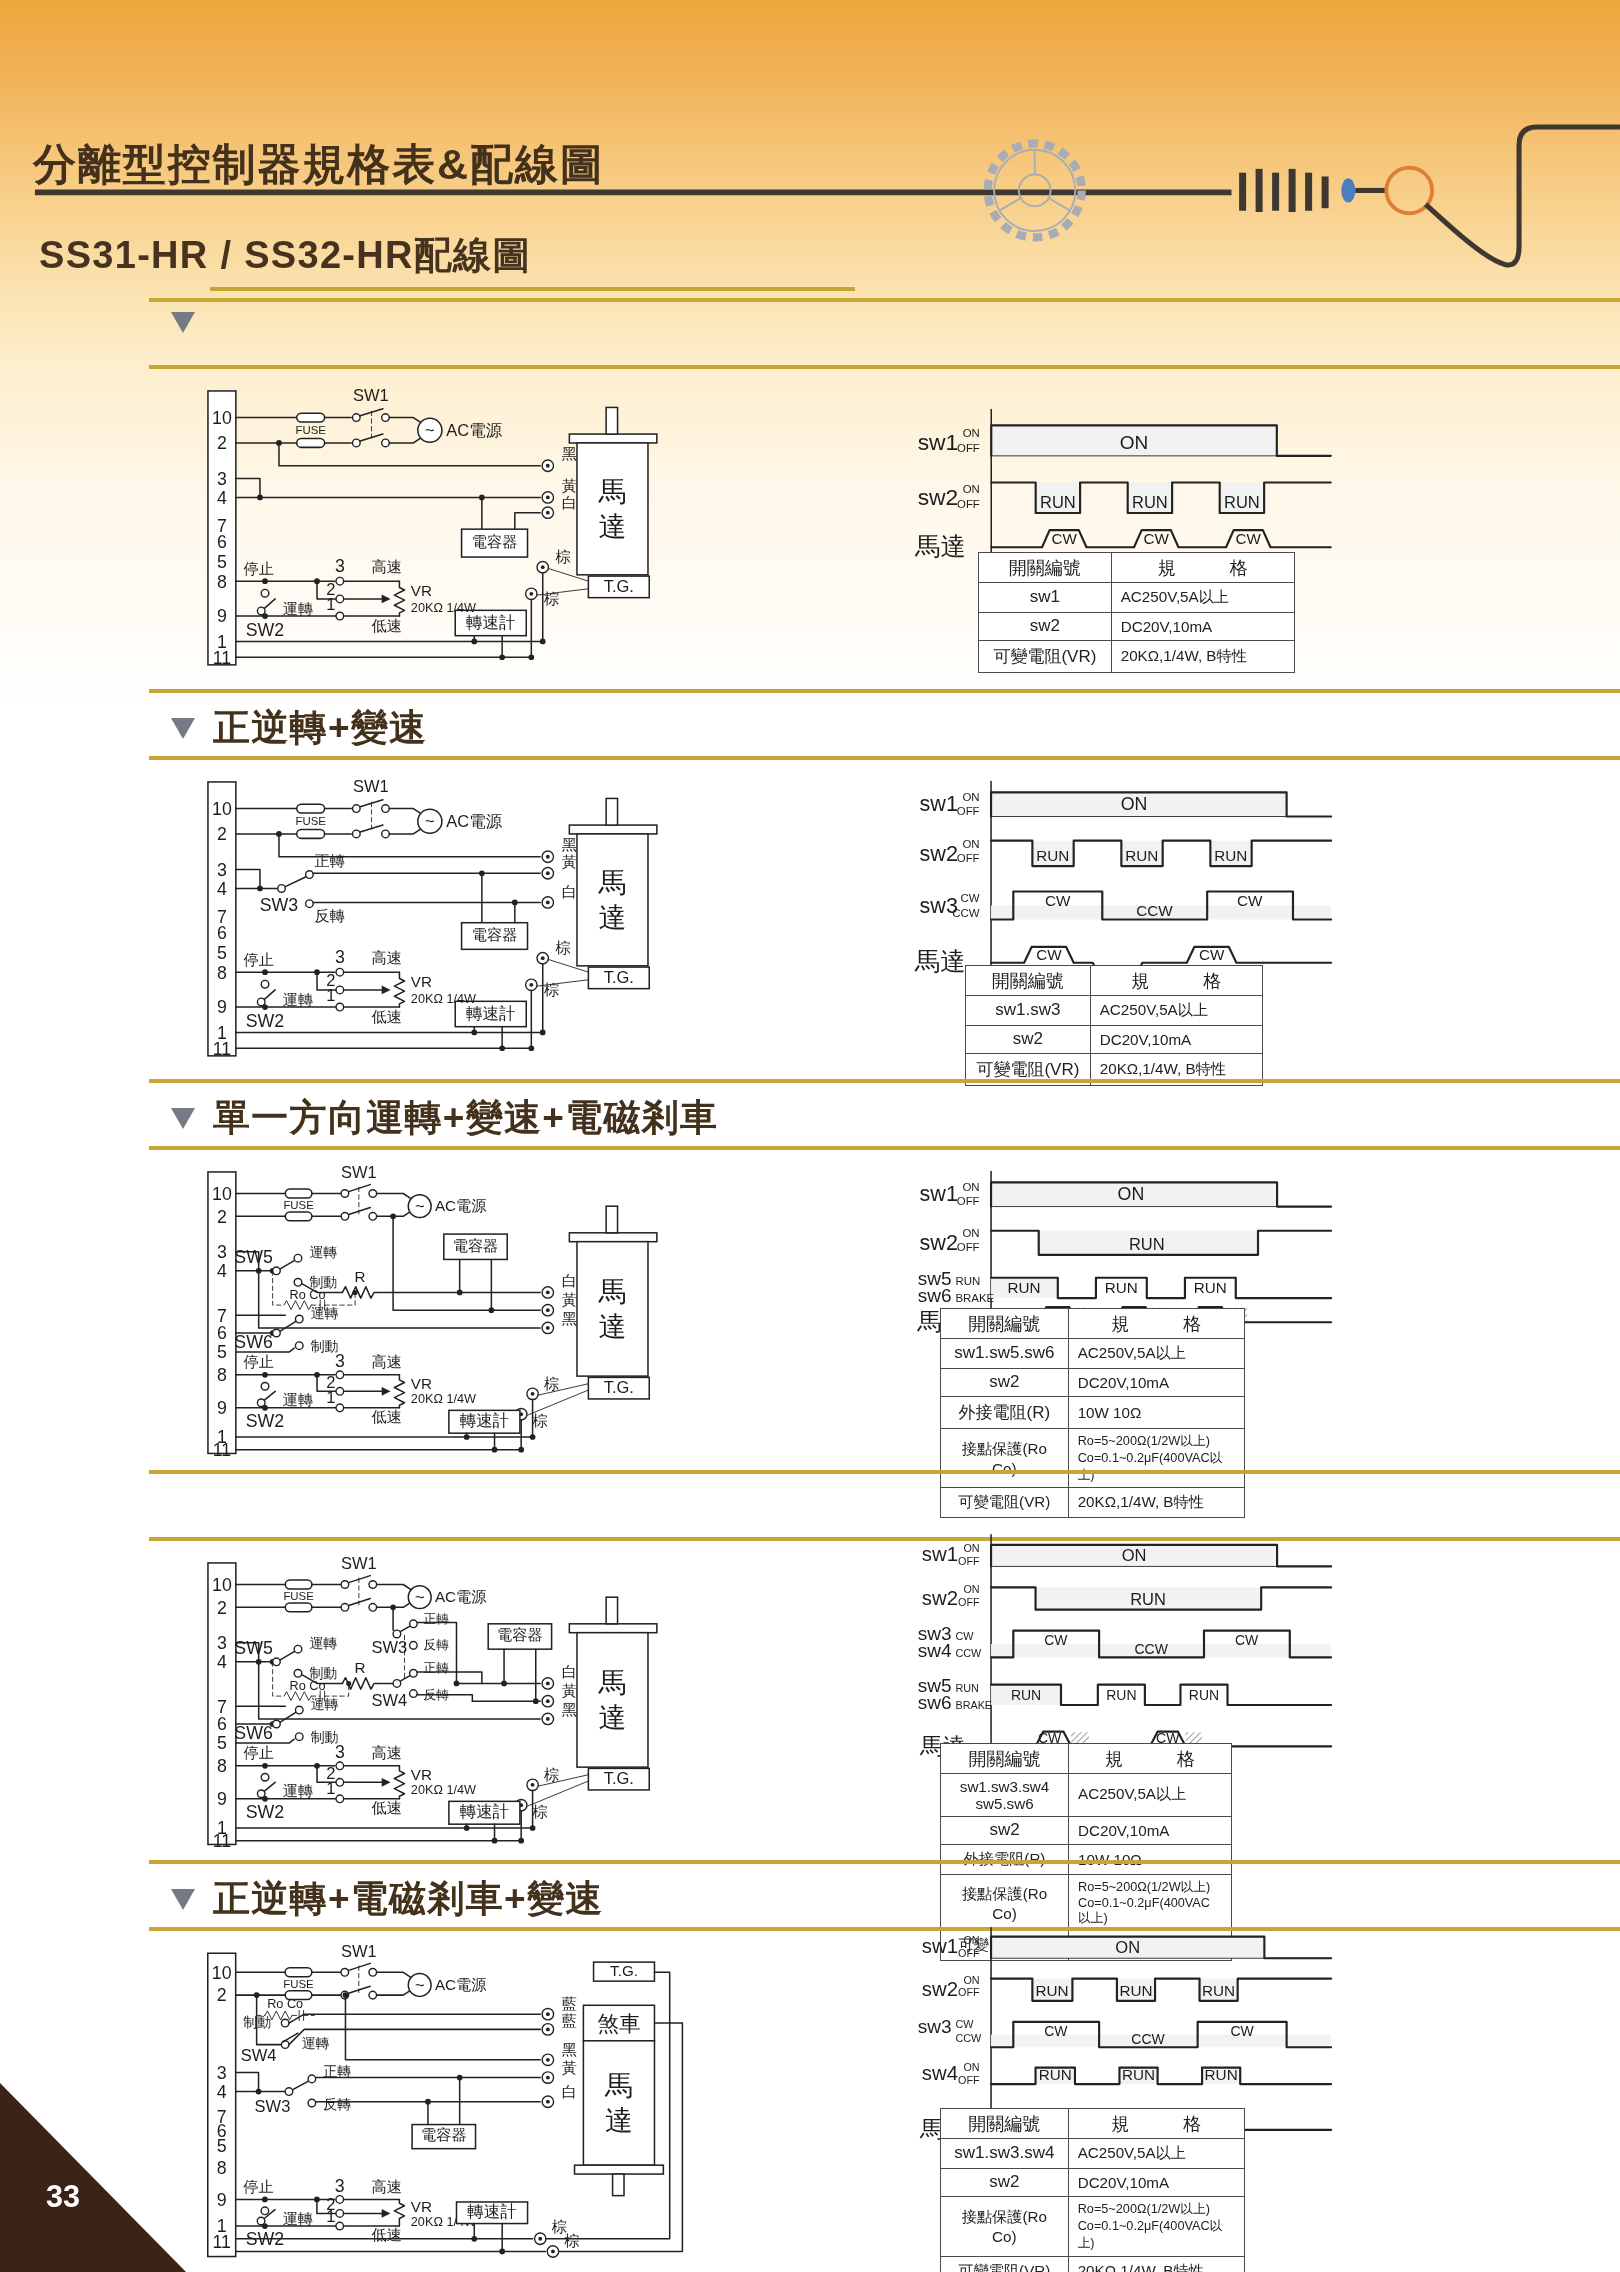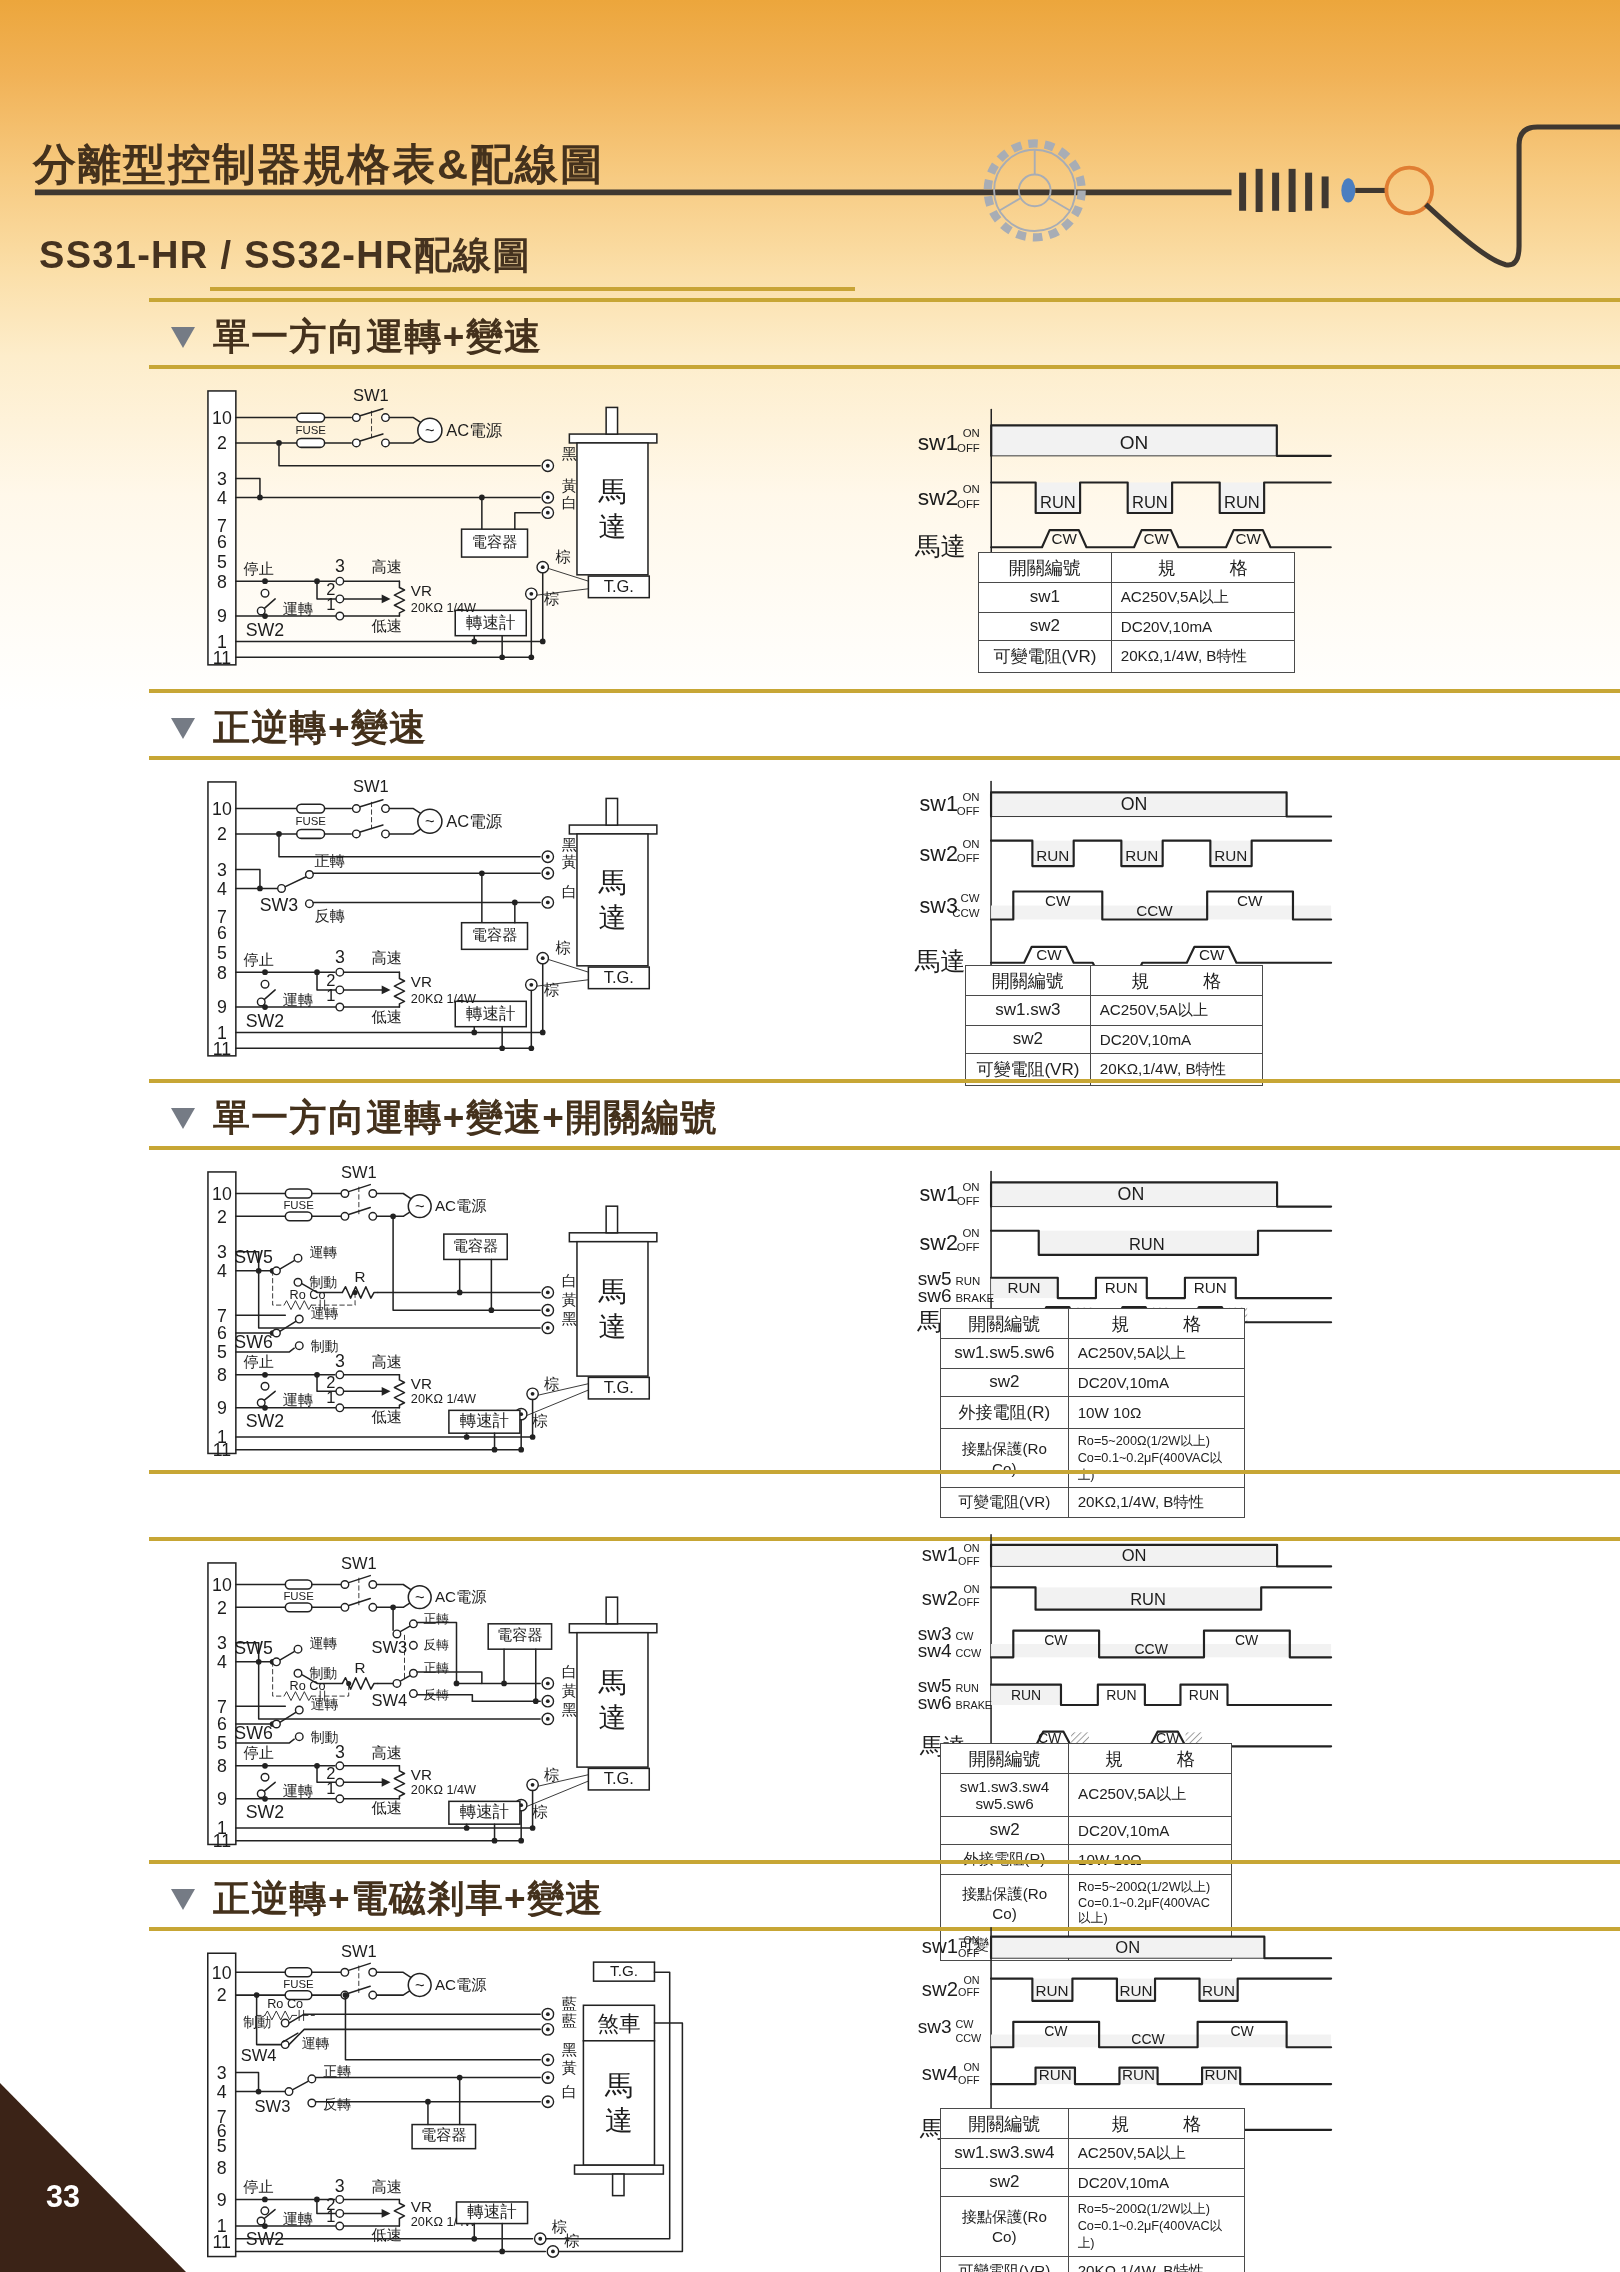--- a/index.html
+++ b/index.html
@@ -76,21 +76,20 @@
   <circle cx="2220" cy="300" r="36" stroke="#E07E33" stroke-width="6" fill="none"></circle>
   <path d="M2246,322 C2300,372 2344,410 2372,417 C2387,420 2393,408 2393,388 L2393,228 Q2393,200 2422,200 L2552,200" stroke="#3F3831" stroke-width="8" fill="none"></path>
 </svg>
 <div class="sub-title">SS31-HR / SS32-HR配線圖</div>
 <div class="sub-underline"></div>
 
 <div class="section" style="top:298px">
  <div class="goldline" style="top:0"></div>
  <div class="sec-title">
       <span class="tri"></span>
-      <span class="txt">單一方向運轉+變速</span>
     </div>
  <div class="goldline" style="top:67px"></div>
 
  <div class="wiring">
  <svg width="533" height="298" viewBox="0 0 840 470">
   <rect class="bx" x="28" y="22" width="44" height="432"></rect>
   <g>
    <text class="t28 mid" x="50" y="74">10</text>
           <text class="t28 mid" x="50" y="114">2</text>
    <text class="t28 mid" x="50" y="170">3</text>
@@ -452,21 +451,21 @@
           <td class="sp">20KΩ,1/4W, B特性</td>
         </tr>
  </tbody>
     </table>
 </div>
 
 <div class="section" style="top:1079px">
  <div class="goldline" style="top:0"></div>
  <div class="sec-title">
       <span class="tri"></span>
-      <span class="txt">單一方向運轉+變速+開關編號</span>
+      <span class="txt">單一方向運轉+變速+電磁剎車</span>
     </div>
  <div class="goldline" style="top:67px"></div>
 
  <div class="wiring">
  <svg width="533" height="298" viewBox="0 0 840 470">
   <rect class="bx" x="28" y="22" width="44" height="444"></rect>
   <g>
    <text class="t28 mid" x="50" y="66">10</text>
           <text class="t28 mid" x="50" y="102">2</text>
    <text class="t28 mid" x="50" y="158">3</text>

